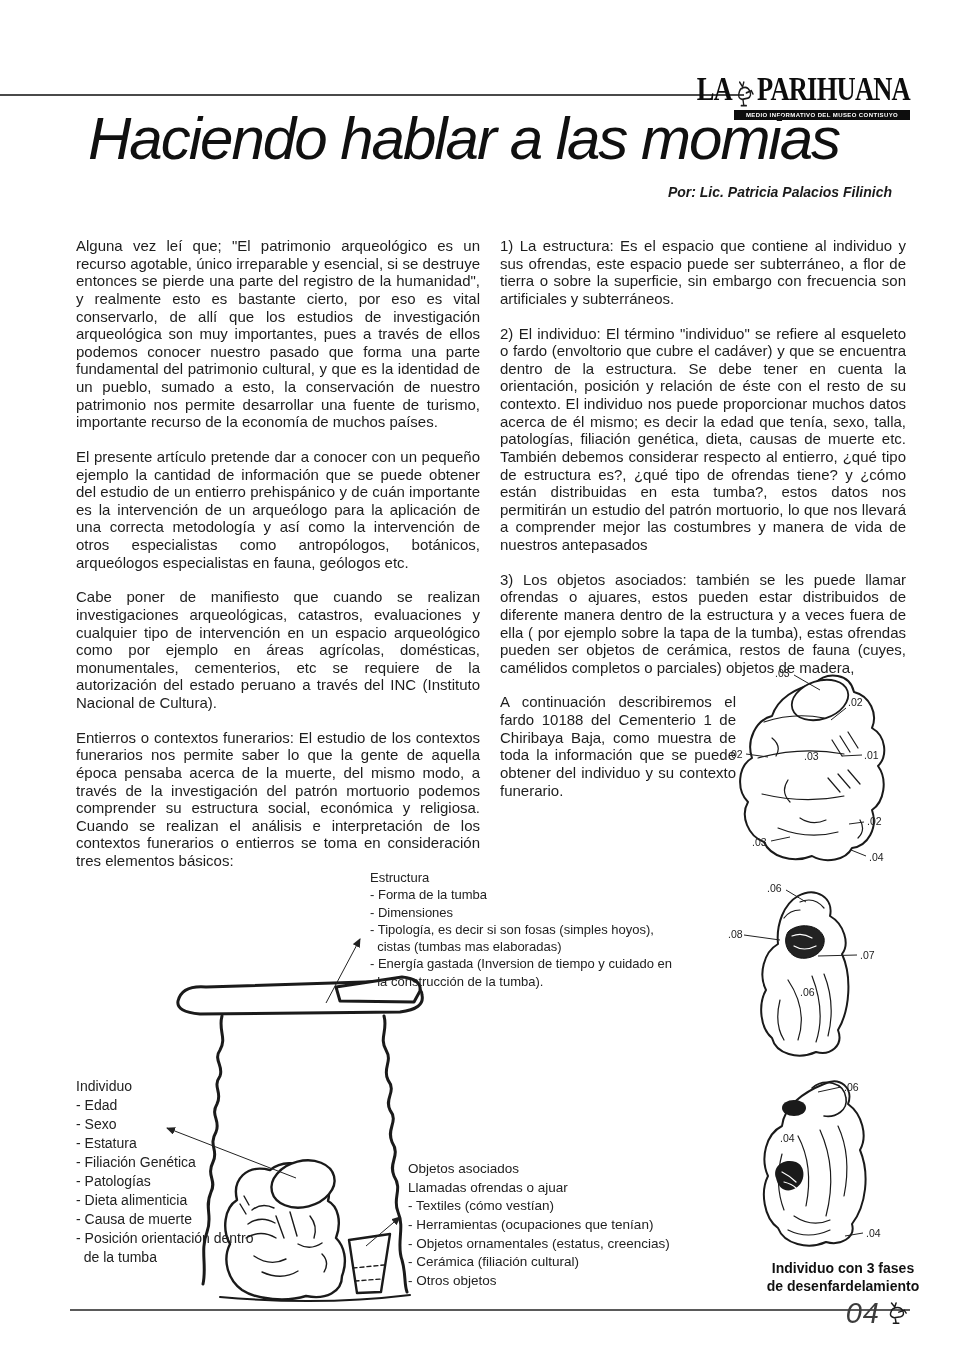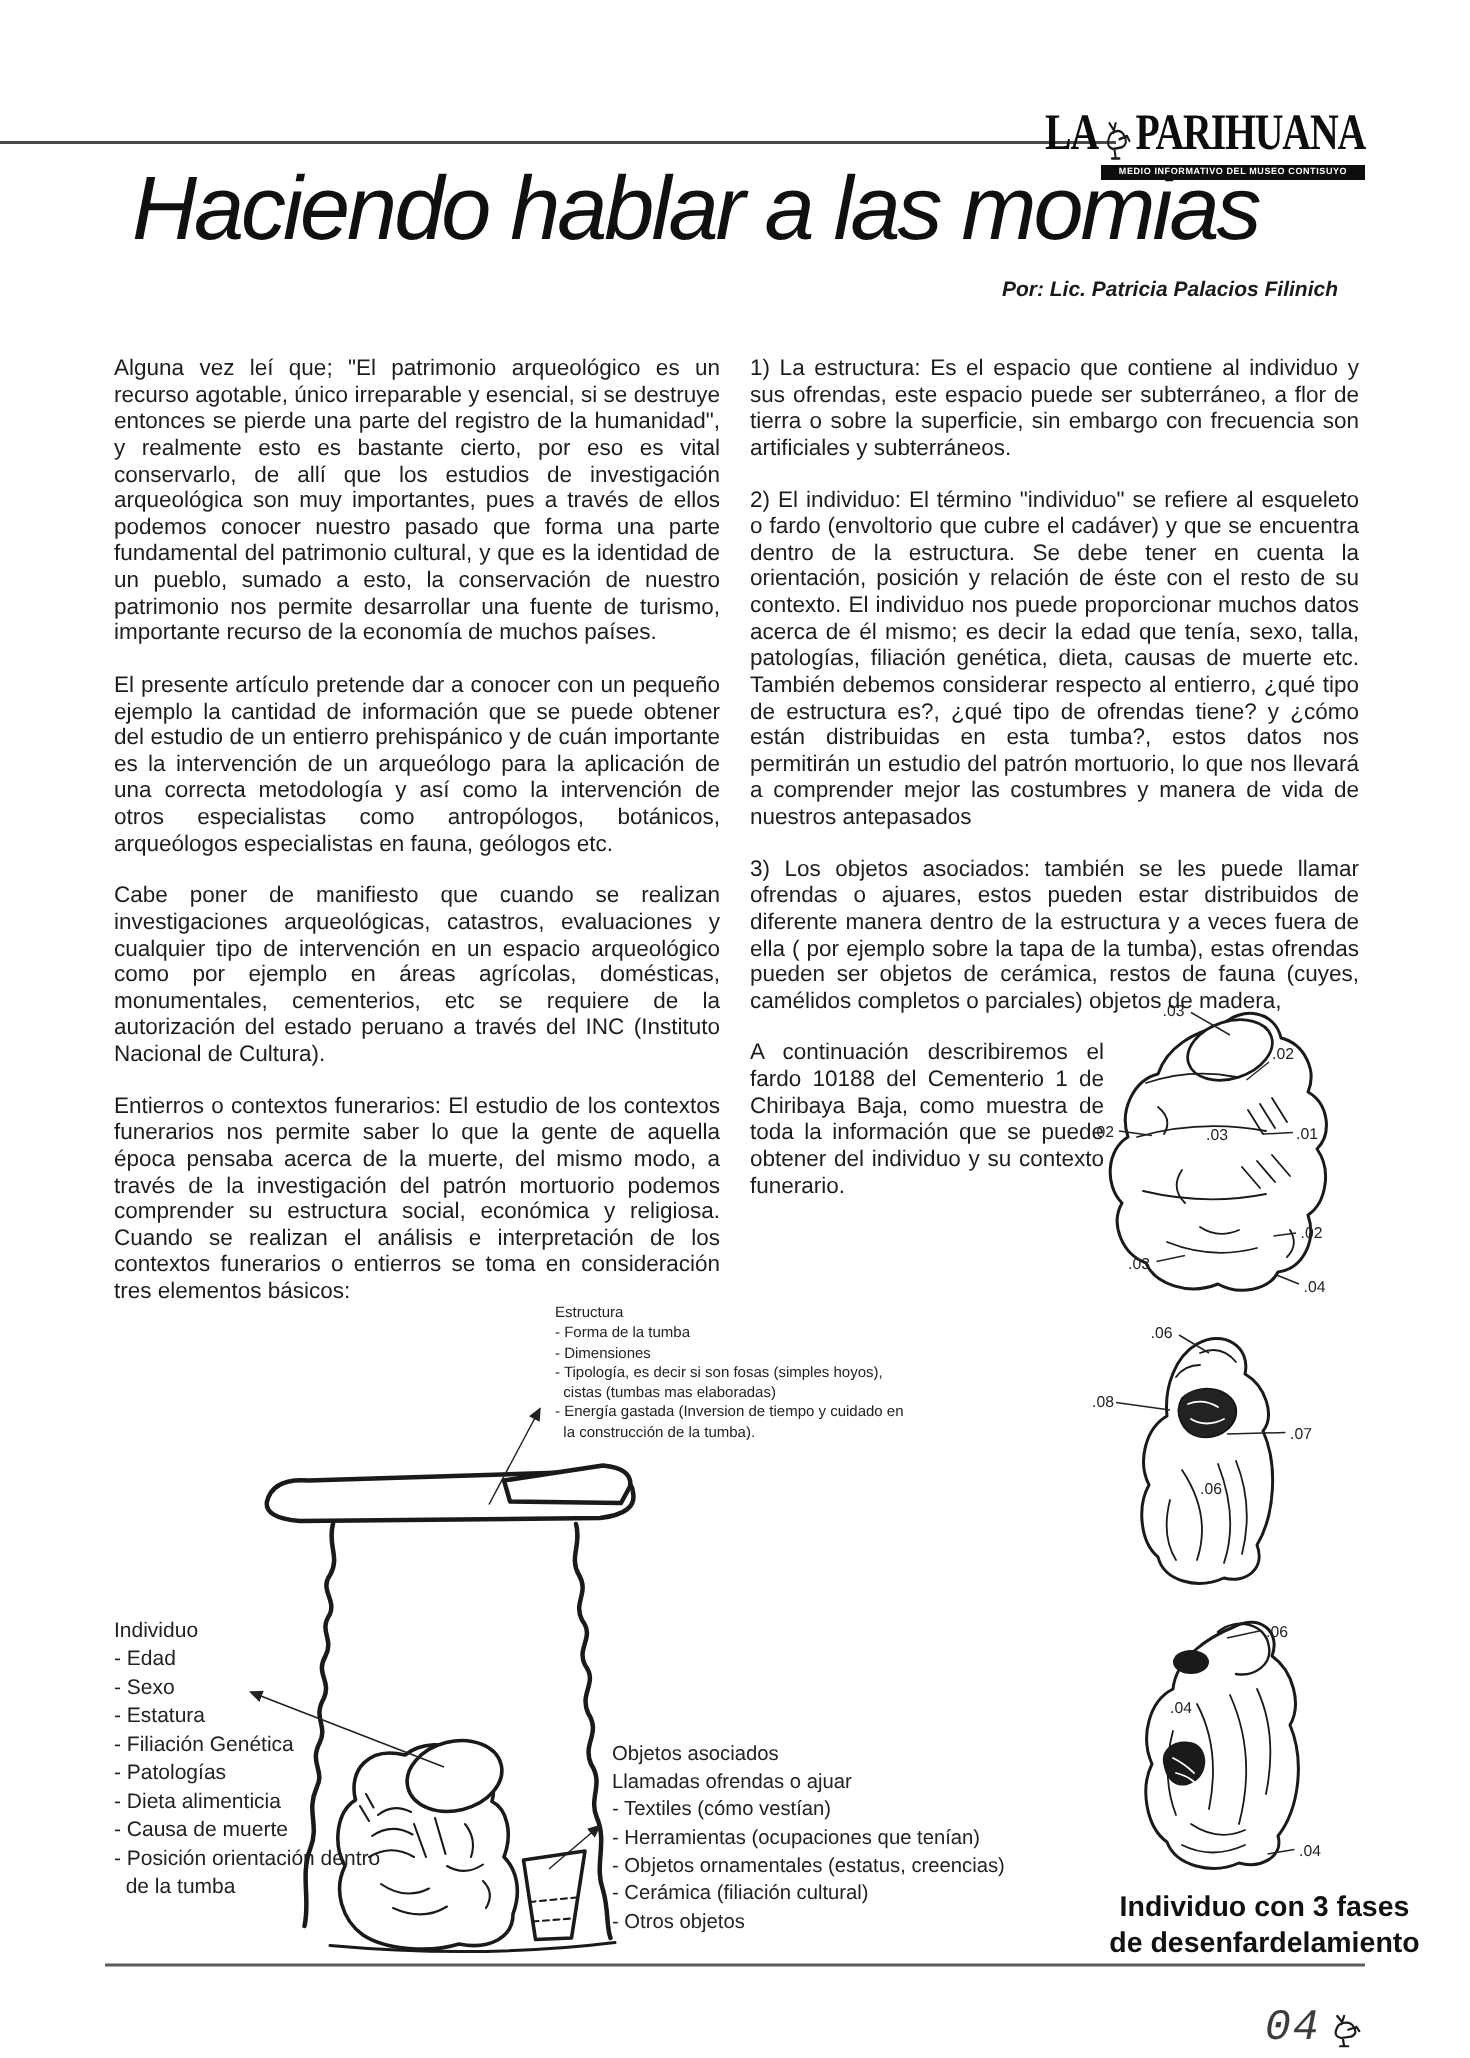--- a/index.html
+++ b/index.html
@@ -35,38 +35,38 @@
   }
   
   .col { position:absolute; top:237px; }
   #col-left  { left:76px;  width:404px; }
   #col-right { left:500px; width:406px; }
   .col p { margin:0 0 17px 0; text-align:justify; font-size:15px; line-height:1.175; }
   #col-right-narrow { width:236px; }
   
   .lbl { position:absolute; color:#222; }
   .lbl div { white-space:pre; }
-  #lbl-estructura { left:370px; top:869px; font-size:10px; line-height:1.33; }
+  #lbl-estructura { left:370px; top:869px; font-size:13px; line-height:1.33; }
   #lbl-individuo  { left:76px;  top:1077px; font-size:14px;  line-height:1.36; }
   #lbl-objetos    { left:408px; top:1160px; font-size:13.5px; line-height:1.38; }
   
   #tomb-figure { position:absolute; left:70px; top:860px; }
   #mummy-column { position:absolute; left:728px; top:660px; width:240px; }
   #mummy-column svg { display:block; }
   #figure-caption {
     margin-top:8px; width:230px; text-align:center; font-weight:bold;
-    font-size:19px; line-height:1.25; white-space:pre-line; color:#111;
+    font-size:14px; line-height:1.25; white-space:pre-line; color:#111;
   }
   .sketch { stroke:#1a1a1a; fill:none; stroke-linecap:round; stroke-linejoin:round; }
   .sketch-fill { stroke:#1a1a1a; fill:#ffffff; stroke-linecap:round; stroke-linejoin:round; }
   .fig-label { font-size:10.5px; fill:#222; font-family:"Liberation Sans", sans-serif; }
   .leader { stroke:#222; stroke-width:1; fill:none; }
   
   #foot-rule { position:absolute; left:70px; top:1309px; width:840px; height:2px; background:#5a5a5a; }
-  #page-number-wrap { position:absolute; right:72px; top:1335px; display:flex; align-items:flex-end; gap:6px;font-family:Liberation Mono, monospace; }
+  #page-number-wrap { position:absolute; right:72px; top:1297px; display:flex; align-items:center; gap:6px; }
   #page-number { font-size:29px; font-style:italic; color:#3c3c3c; letter-spacing:1px; }
   #footer-bird { width:22px; height:26px; margin-top:1px; }
 </style>
 </head>
 <body>
 
 <div id="page">
 
   <div id="head-rule"></div>
   <div id="masthead">

